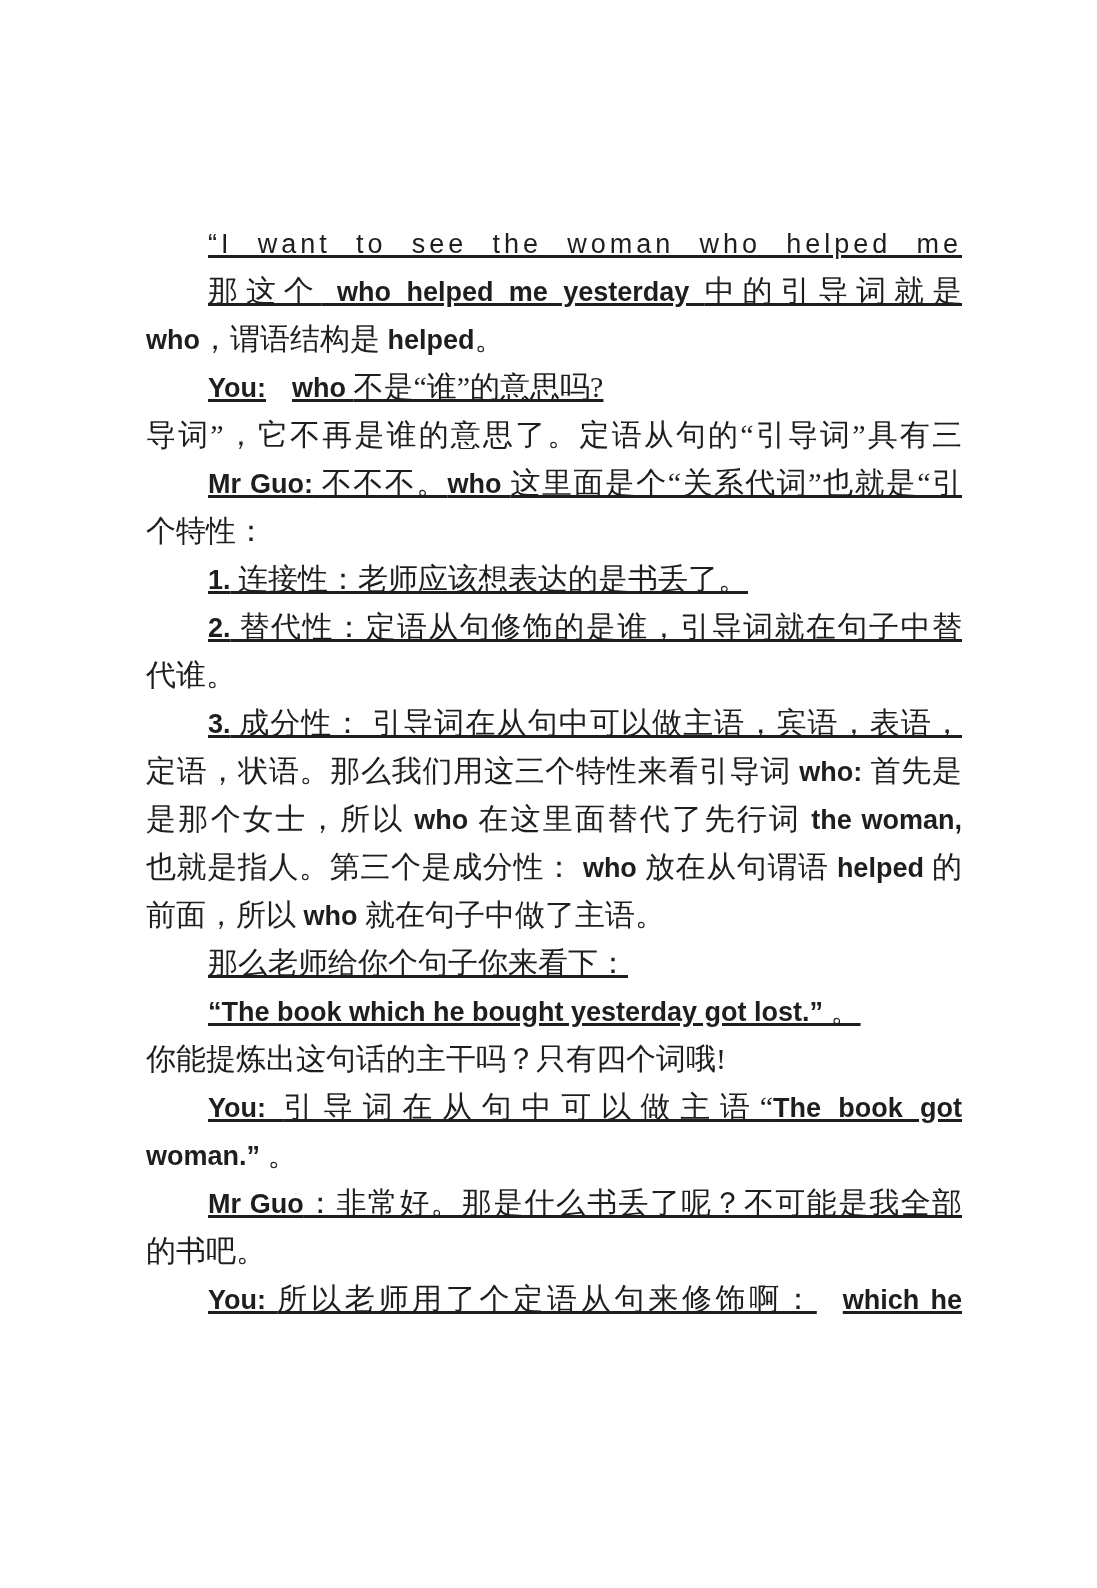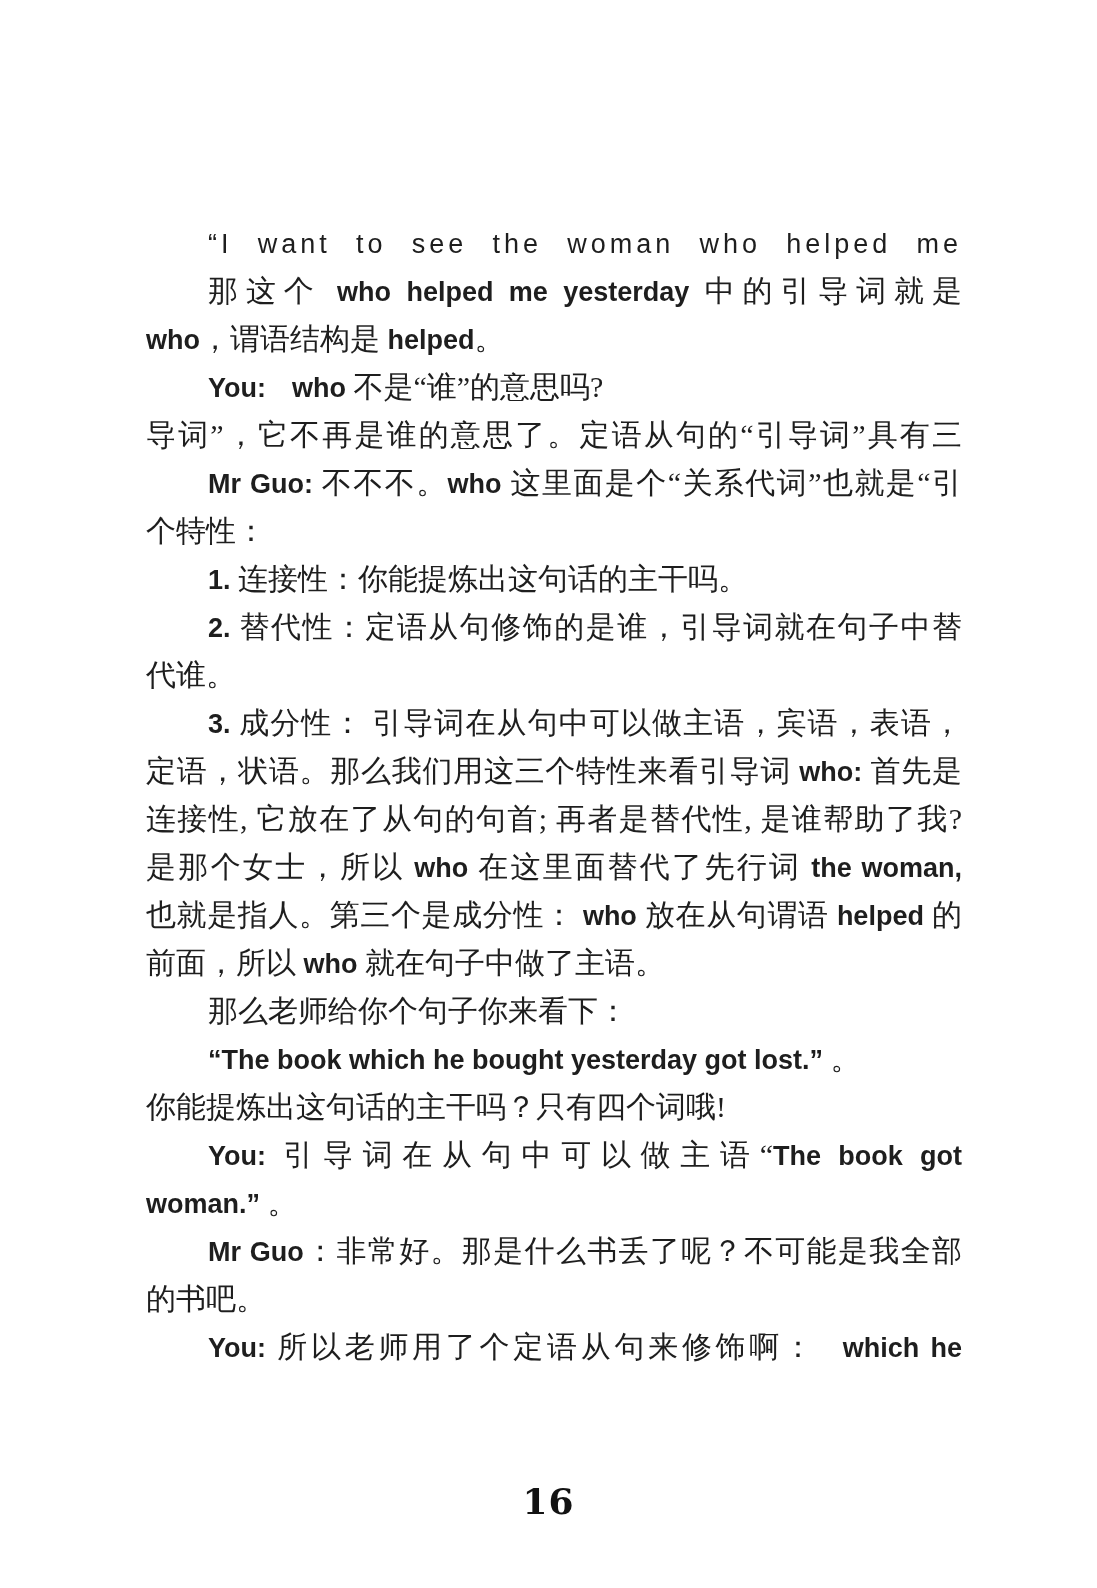--- a/index.html
+++ b/index.html
@@ -22,21 +22,21 @@
     width: 816px;
   }
   .line {
     height: 48px;
     line-height: 48px;
     font-size: 30px;
     font-family: "Liberation Serif", "DejaVu Serif", serif;
     white-space: normal;
     color: #1e1e1e;
   }
-  .line.indent { padding-left: 62px; }
+  .line.indent { padding-left: 62px; text-decoration: underline; }
   .line.justify {
     text-align: justify;
     text-align-last: justify;
     text-justify: inter-character;
   }
   .line.wide .en { letter-spacing: 4px; }
   .zh {
     font-family: "Liberation Serif", "DejaVu Serif", serif;
   }
   .en {
@@ -63,32 +63,30 @@
 
 <div class="page">
   <div class="text-block">
       <div class="line indent justify wide"><span class="en">“I want to see the woman who helped me</span></div>
       <div class="line indent justify"><span class="zh">那这个</span><span class="en b"> who helped me yesterday </span><span class="zh">中的引导词就是</span></div>
       <div class="line"><span class="en b">who</span><span class="zh">，谓语结构是 </span><span class="en b">helped</span><span class="zh">。</span></div>
       <div class="line indent"><span class="en b">You:</span><span class="gap"></span><span class="en b">who </span><span class="zh">不是“谁”的意思吗?</span></div>
       <div class="line justify"><span class="zh">导词”，它不再是谁的意思了。定语从句的“引导词”具有三</span></div>
       <div class="line indent justify"><span class="en b">Mr Guo:</span><span class="zh"> 不不不。</span><span class="en b">who </span><span class="zh">这里面是个“关系代词”也就是“引</span></div>
       <div class="line"><span class="zh">个特性：</span></div>
-      <div class="line indent"><span class="en b">1.</span><span class="zh"> 连接性：你能提炼出这句话的主干吗。</span></div>
+      <div class="line indent"><span class="en b">1.</span><span class="zh"> 连接性：老师应该想表达的是书丢了。</span></div>
       <div class="line indent justify"><span class="en b">2.</span><span class="zh"> 替代性：定语从句修饰的是谁，引导词就在句子中替</span></div>
       <div class="line"><span class="zh">代谁。</span></div>
       <div class="line indent justify"><span class="en b">3.</span><span class="zh"> 成分性： 引导词在从句中可以做主语，宾语，表语，</span></div>
       <div class="line justify"><span class="zh">定语，状语。那么我们用这三个特性来看引导词</span><span class="en b"> who: </span><span class="zh">首先是</span></div>
-      <div class="line justify"><span class="zh">连接性, 它放在了从句的句首; 再者是替代性, 是谁帮助了我?</span></div>
       <div class="line justify"><span class="zh">是那个女士，所以</span><span class="en b"> who </span><span class="zh">在这里面替代了先行词</span><span class="en b"> the woman,</span></div>
       <div class="line justify"><span class="zh">也就是指人。第三个是成分性：</span><span class="en b"> who </span><span class="zh">放在从句谓语</span><span class="en b"> helped </span><span class="zh">的</span></div>
       <div class="line"><span class="zh">前面，所以</span><span class="en b"> who </span><span class="zh">就在句子中做了主语。</span></div>
       <div class="line indent"><span class="zh">那么老师给你个句子你来看下：</span></div>
       <div class="line indent"><span class="en b">“The book which he bought yesterday got lost.”</span><span class="zh"> 。</span></div>
       <div class="line"><span class="zh">你能提炼出这句话的主干吗？只有四个词哦!</span></div>
       <div class="line indent justify"><span class="en b">You: </span><span class="zh">引导词在从句中可以做主语“</span><span class="en b">The book got</span></div>
       <div class="line"><span class="en b">woman.”</span><span class="zh"> 。</span></div>
       <div class="line indent justify"><span class="en b">Mr Guo</span><span class="zh">：非常好。那是什么书丢了呢？不可能是我全部</span></div>
       <div class="line"><span class="zh">的书吧。</span></div>
       <div class="line indent justify"><span class="en b">You: </span><span class="zh">所以老师用了个定语从句来修饰啊：</span><span class="gap"></span><span class="en b">which he</span></div>
     </div>
-  <div class="page-number">16</div>
 </div>
 
 </body></html>

